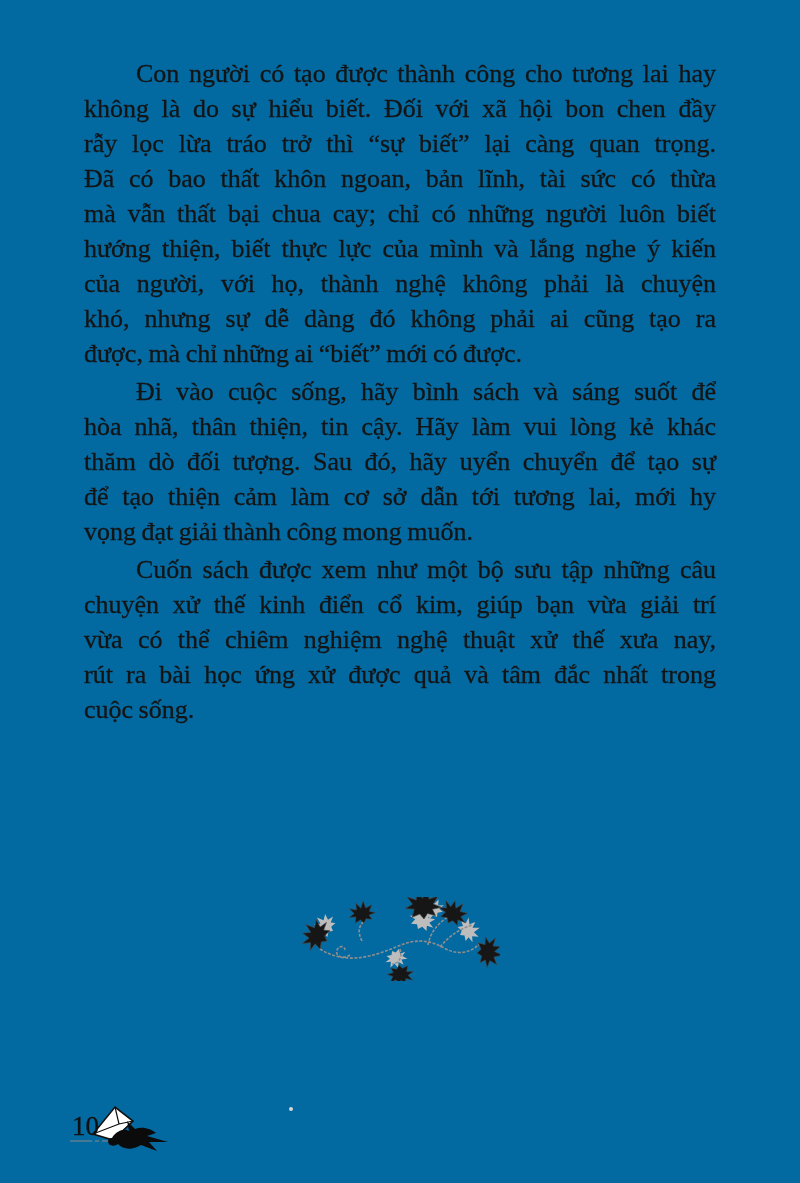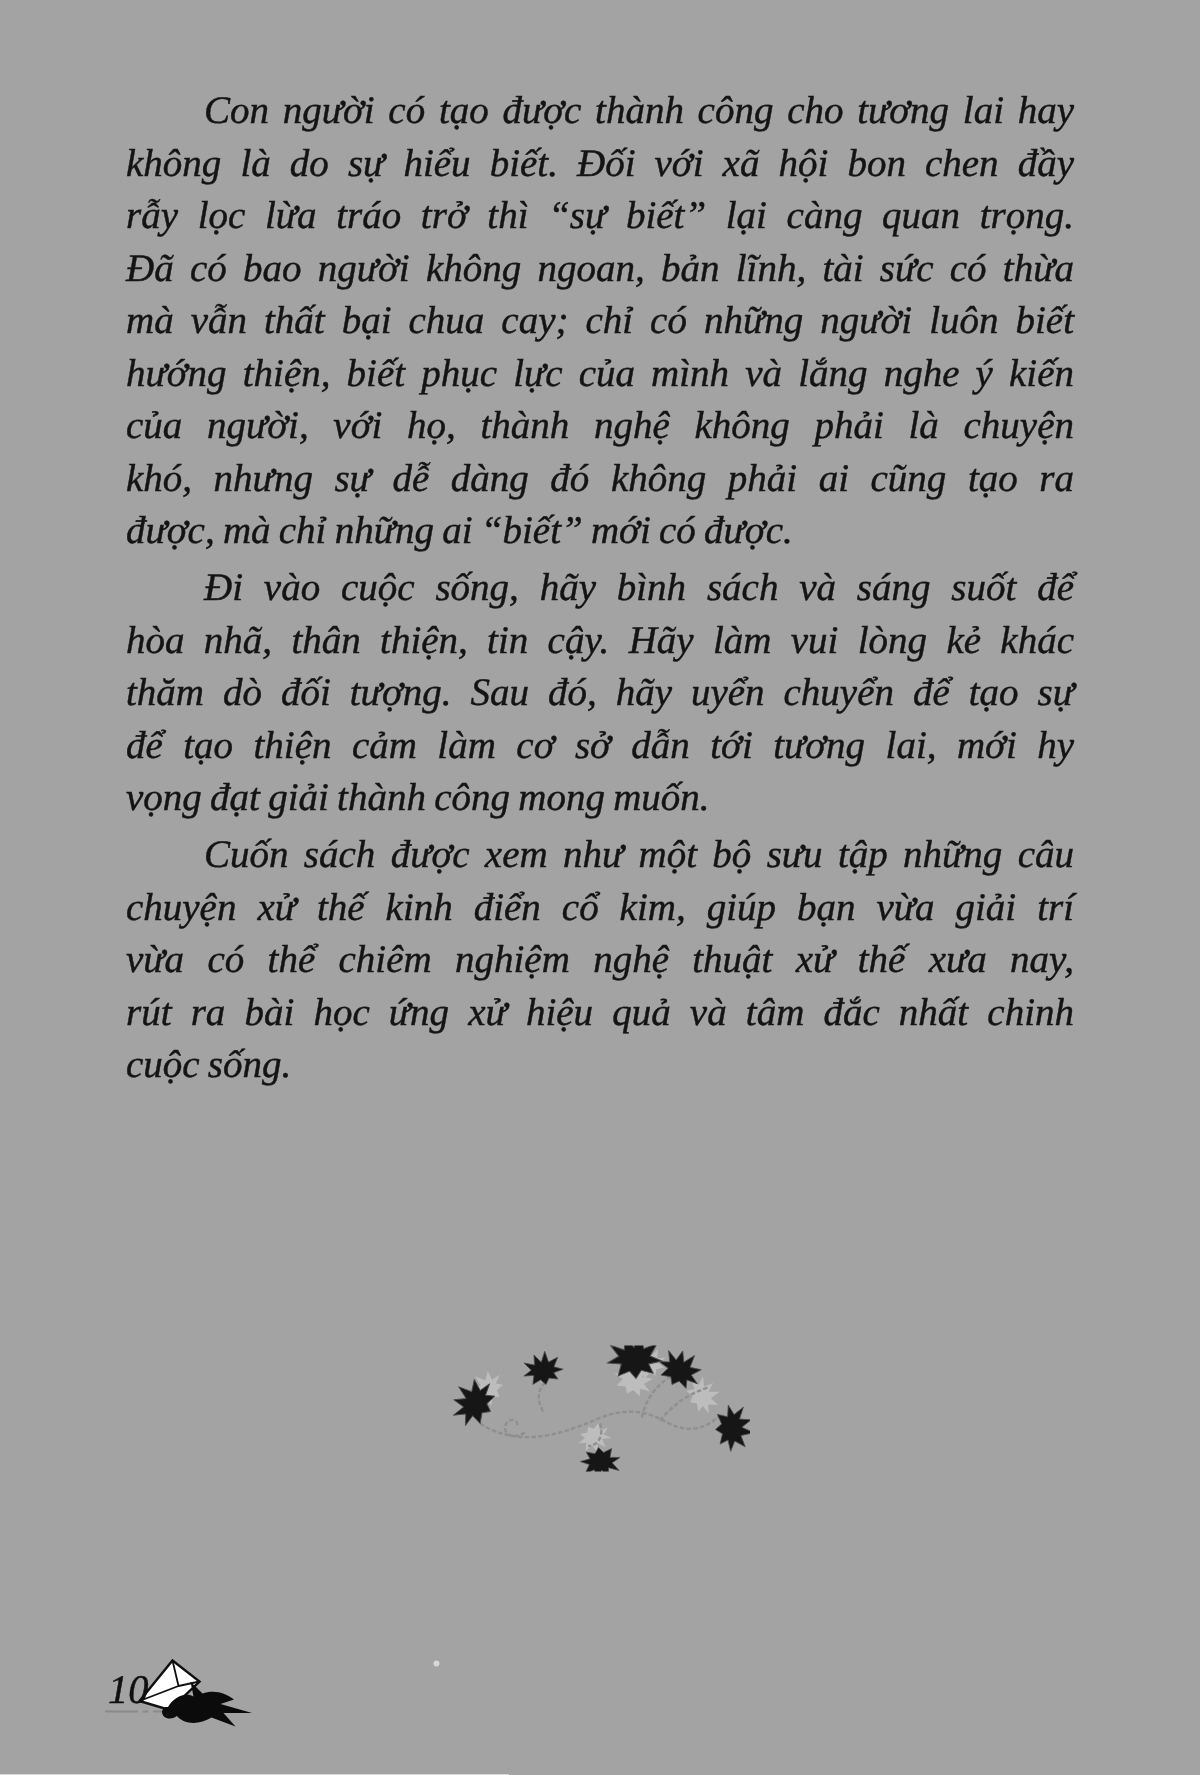--- a/index.html
+++ b/index.html
@@ -5,24 +5,23 @@
   html, body {
     margin: 0;
     padding: 0;
     background: #ffffff;
     font-family: "Liberation Serif", "DejaVu Serif", serif;
   }
   .page {
     position: relative;
     width: 800px;
     height: 1183px;
-    background: #a3a3a3;
+    background: #0369a1;
     overflow: hidden;
     color: #141414;
-    font-style: italic;
   }
   .text-block {
     position: absolute;
     left: 84px;
     top: 56px;
     width: 632px;
   }
   .para {
     margin: 0 0 3px 0;
   }
@@ -80,39 +79,39 @@
 </head>
 <body>
 
 <div class="page">
 
   <div class="text-block">
       <div class="para">
         <div class="tline first">Con người có tạo được thành công cho tương lai hay</div>
         <div class="tline">không là do sự hiểu biết. Đối với xã hội bon chen đầy</div>
         <div class="tline">rẫy lọc lừa tráo trở thì “sự biết” lại càng quan trọng.</div>
-        <div class="tline">Đã có bao người không ngoan, bản lĩnh, tài sức có thừa</div>
+        <div class="tline">Đã có bao thất khôn ngoan, bản lĩnh, tài sức có thừa</div>
         <div class="tline">mà vẫn thất bại chua cay; chỉ có những người luôn biết</div>
-        <div class="tline">hướng thiện, biết phục lực của mình và lắng nghe ý kiến</div>
+        <div class="tline">hướng thiện, biết thực lực của mình và lắng nghe ý kiến</div>
         <div class="tline">của người, với họ, thành nghệ không phải là chuyện</div>
         <div class="tline">khó, nhưng sự dễ dàng đó không phải ai cũng tạo ra</div>
         <div class="tline last">được, mà chỉ những ai “biết” mới có được.</div>
       </div>
       <div class="para">
         <div class="tline first">Đi vào cuộc sống, hãy bình sách và sáng suốt để</div>
         <div class="tline">hòa nhã, thân thiện, tin cậy. Hãy làm vui lòng kẻ khác</div>
         <div class="tline">thăm dò đối tượng. Sau đó, hãy uyển chuyển để tạo sự</div>
         <div class="tline">để tạo thiện cảm làm cơ sở dẫn tới tương lai, mới hy</div>
         <div class="tline last">vọng đạt giải thành công mong muốn.</div>
       </div>
       <div class="para">
         <div class="tline first">Cuốn sách được xem như một bộ sưu tập những câu</div>
         <div class="tline">chuyện xử thế kinh điển cổ kim, giúp bạn vừa giải trí</div>
         <div class="tline">vừa có thể chiêm nghiệm nghệ thuật xử thế xưa nay,</div>
-        <div class="tline">rút ra bài học ứng xử hiệu quả và tâm đắc nhất chinh</div>
+        <div class="tline">rút ra bài học ứng xử được quả và tâm đắc nhất trong</div>
         <div class="tline last">cuộc sống.</div>
       </div>
     </div>
 
   <svg class="ornament" viewBox="0 0 200 84" width="200" height="84" xmlns="http://www.w3.org/2000/svg">
     <defs>
       <path id="ivy" d="M0,0 L-3,-4 L-9,-2 L-7,-8 L-14,-9 L-8,-12 L-12,-18 L-5,-15 L-4,-22 L0,-16 L4,-23 L5,-15 L12,-17 L8,-11 L14,-8 L7,-7 L9,-2 L3,-4 Z"></path>
     </defs>
 
     <g fill="#bdbdbd">

